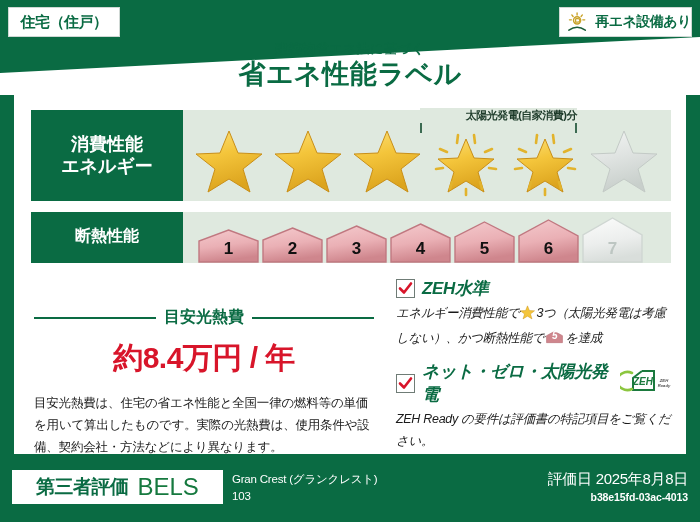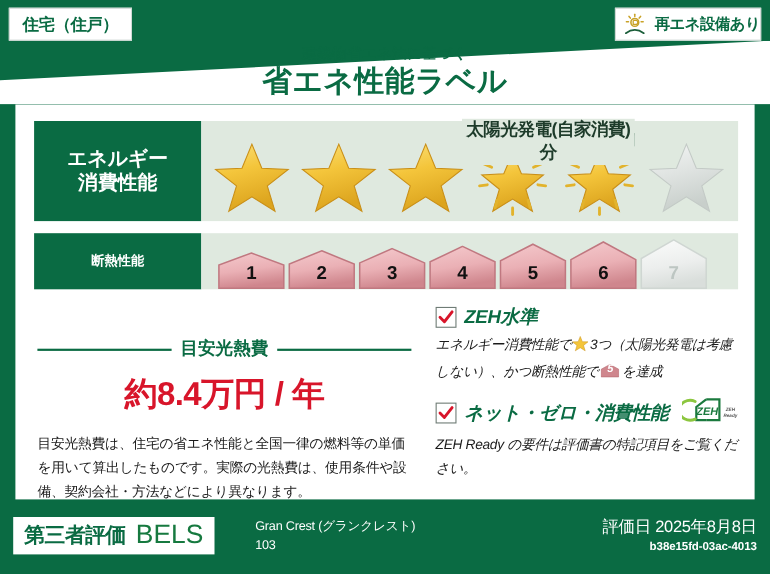--- a/index.html
+++ b/index.html
@@ -64,43 +64,43 @@
   }
   .row-energy{left:17px;top:15px;width:640px;height:91px;}
   .row-insul{left:17px;top:117px;width:640px;height:51px;}
   .row-label{
     background:#0a6b43;color:#fff;font-weight:bold;
     display:flex;align-items:center;justify-content:center;
     text-align:center;line-height:1.22;flex:0 0 152px;
     letter-spacing:0px;
   }
   .row-energy .row-label{font-size:18px;}
-  .row-insul .row-label{font-size:12px;}
+  .row-insul .row-label{font-size:16px;font-family:Liberation Mono, monospace;}
   .row-body{
     flex:1;background:#dfe9df;position:relative;
   }
 
   
   .stars{
     position:absolute;left:0;right:0;bottom:2px;top:14px;
     display:flex;align-items:center;justify-content:flex-start;
     padding-left:6px;
   }
   .star-slot{width:79px;height:70px;position:relative;}
   .star-slot svg{position:absolute;left:50%;top:50%;transform:translate(-50%,-50%);}
 
   
   .solar-bracket{
     position:absolute;left:237px;top:11px;width:157px;height:12px;
     border:2px solid #3c6b52;border-bottom:none;border-top:2px solid #3c6b52;
     box-sizing:border-box;
   }
   .solar-cap{
-    position:absolute;left:237px;top:-2px;width:157px;text-align:center;
-    font-size:16px;font-weight:bold;color:#1d3b2a;letter-spacing:-0.5px;
+    position:absolute;left:237px;top:-2px;width:157px;text-align:right;
+    font-size:11px;font-weight:bold;color:#1d3b2a;letter-spacing:-0.5px;
     background:#dfe9df;z-index:2;
   }
 
   
   .houses{
     position:absolute;left:0;top:0;right:0;bottom:0;
     display:flex;align-items:flex-end;padding-left:14px;
   }
   .house{position:relative;margin-right:1px;}
   .house svg{display:block;}
@@ -148,21 +148,21 @@
     position:absolute;left:0;right:0;bottom:0px;text-align:center;
     font-size:10px;font-weight:bold;color:#fff;
   }
   .zeh-logo{display:inline-block;vertical-align:-7px;margin-left:5px;}
   .zeh-row2{margin-top:11px;}
 
   
   .footer{position:absolute;left:0;bottom:0;width:700px;height:60px;}
   .bels-box{
     position:absolute;left:12px;top:8px;height:34px;background:#ffffff;
-    display:flex;align-items:center;padding:0 10px;gap:9px;box-sizing:border-box;
+    display:flex;align-items:center;padding:0 24px;gap:9px;box-sizing:border-box;
   }
   .bels-label{color:#0a6b43;font-weight:bold;font-size:19px;letter-spacing:-0.5px;}
   .bels-mark{color:#16793f;font-weight:normal;font-size:24px;letter-spacing:0px;}
   .bldg{
     position:absolute;left:232px;top:9px;color:#ffffff;font-size:11.5px;
     font-weight:normal;line-height:1.45;letter-spacing:-0.2px;
   }
   .eval{
     position:absolute;right:12px;top:8px;text-align:right;color:#ffffff;
   }
@@ -202,22 +202,22 @@
   <div class="head-text">
     <p class="head-sub">建築物省エネ法に基づく</p>
     <p class="head-main">省エネ性能ラベル</p>
   </div>
 
   <div class="card">
 
     <div class="perf-row row-energy">
       <div class="row-label">
         <div>
+          <div>消費性能</div>
           <div>エネルギー</div>
-          <div>消費性能</div>
         </div>
       </div>
       <div class="row-body">
         <div class="solar-cap">太陽光発電(自家消費)分</div>
         <div class="solar-bracket"></div>
         <div class="stars">
 
           <div class="star-slot">
             <svg width="70" height="68" viewBox="0 0 70 68">
               <defs>
@@ -391,21 +391,21 @@
             </svg></span><span>3つ</span><span>（太陽光発電は考慮しない）、かつ断熱性能で</span><span class="inline-house"><svg width="17" height="16" viewBox="0 0 63 44">
               <polygon points="31.5,1 61,17 61,43 2,43 2,17" fill="#cf868d" stroke="#b4676f" stroke-width="2"></polygon>
             </svg><span>5</span></span><span>を達成</span></div>
 
       <div class="zeh-head zeh-row2">
         <span class="chk">
           <svg width="15" height="15" viewBox="0 0 15 15">
             <polyline points="2,7.5 6,11.5 13,2.5" fill="none" stroke="#d8152a" stroke-width="2.6" stroke-linecap="round" stroke-linejoin="round"></polyline>
           </svg>
         </span>
-        <span class="zeh-title">ネット・ゼロ・消費性能</span>
+        <span class="zeh-title">ネット・ゼロ・太陽光発電</span>
         <span class="zeh-logo">
           <svg width="52" height="26" viewBox="0 0 52 26">
             <path d="M22,3 L34,3 L34,22 L22,22" fill="none" stroke="#1b7a3e" stroke-width="2"></path>
             <path d="M22,3 L13,10 L13,22 L22,22" fill="none" stroke="#1b7a3e" stroke-width="2"></path>
             <path d="M12,5 a10,9 0 1 0 0,16" fill="none" stroke="#8cc63f" stroke-width="2.6" stroke-linecap="round"></path>
             <text x="23" y="17" font-family="Liberation Sans, sans-serif" font-size="10" font-weight="bold" fill="#1b7a3e" text-anchor="middle">ZEH</text>
             <text x="44" y="14" font-family="Liberation Sans, sans-serif" font-size="4.2" font-weight="bold" fill="#555" text-anchor="middle">ZEH</text>
             <text x="44" y="19" font-family="Liberation Sans, sans-serif" font-size="4.2" font-weight="bold" fill="#555" text-anchor="middle">Ready</text>
           </svg>
         </span>

